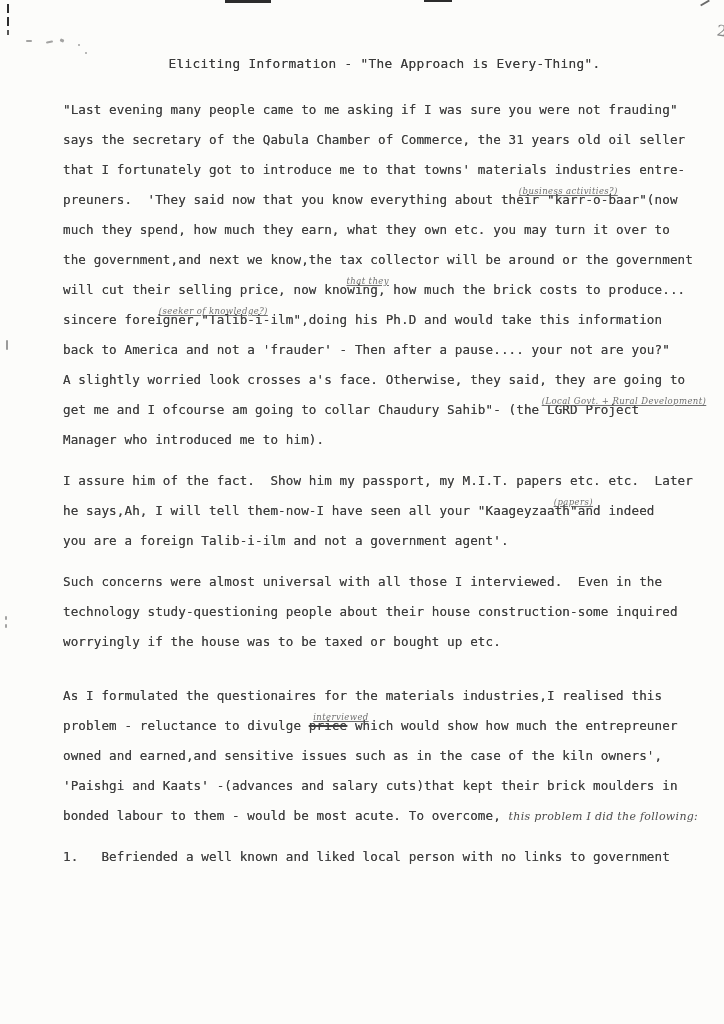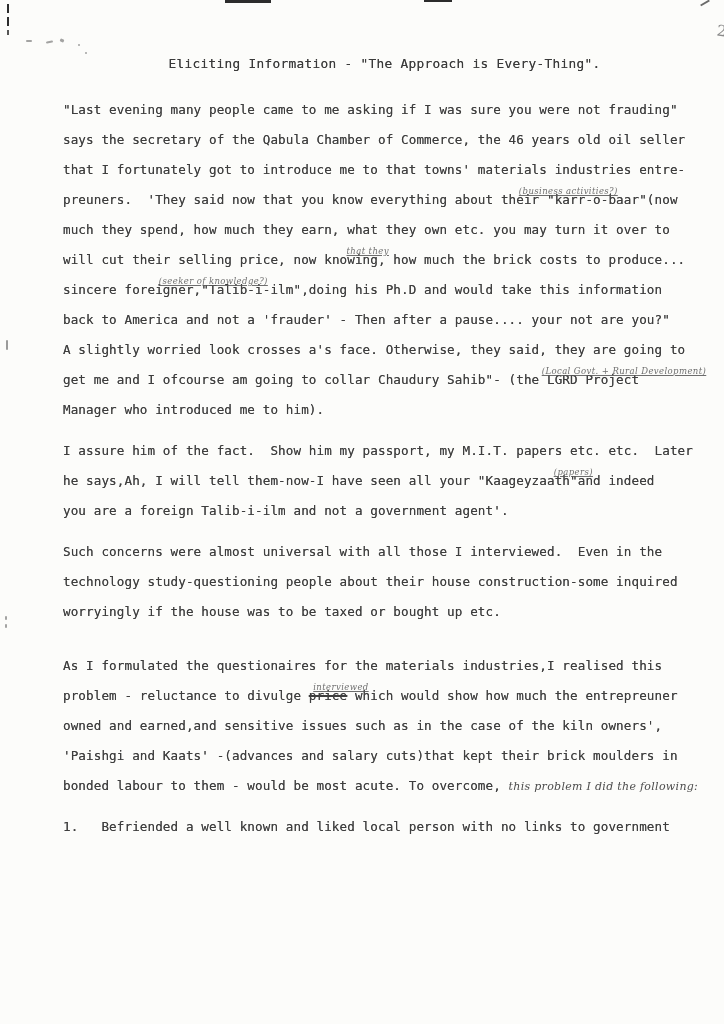--- a/index.html
+++ b/index.html
@@ -112,24 +112,25 @@
   <div class="smudge ltick2"></div>
   <div class="smudge ltick3"></div>
 
   <div class="page-number">2</div>
 
   <div class="text-body">
     <div class="title">Eliciting Information - "The Approach is Every-Thing".</div>
 
   <div class="block">
         <div class="line"><span class="t">"Last evening many people came to me asking if I was sure you were not frauding"</span></div>
-        <div class="line"><span class="t">says the secretary of the Qabula Chamber of Commerce, the 46 years old oil seller</span></div>
+        <div class="line"><span class="t">says the secretary of the Qabula Chamber of Commerce, the 31 years old oil seller</span></div>
         <div class="line"><span class="t">that I fortunately got to introduce me to that towns' materials industries entre-</span></div>
         <div class="line"><span class="t">preuners.  'They said now that you know everything about their "karr-o-baar"</span><span class="annot-anchor"><span class="annot" style="left: -128px;">(business activities?)</span></span><span class="t">(now</span></div>
         <div class="line"><span class="t">much they spend, how much they earn, what they own etc. you may turn it over to</span></div>
+        <div class="line"><span class="t">the government,and next we know,the tax collector will be around or the government</span></div>
         <div class="line"><span class="t">will cut their selling price, now</span><span class="annot-anchor"><span class="annot" style="left: -14px; margin-left: 44px;">that they</span></span><span class="t"> knowing, how much the brick costs to produce...</span></div>
         <div class="line"><span class="t">sincere foreigner,"Talib-i-ilm",</span><span class="annot-anchor"><span class="annot" style="left: -150px;">(seeker of knowledge?)</span></span><span class="t">doing his Ph.D and would take this information</span></div>
         <div class="line"><span class="t">back to America and not a 'frauder' - Then after a pause.... your not are you?"</span></div>
         <div class="line"><span class="t">A slightly worried look crosses a's face. Otherwise, they said, they are going to</span></div>
         <div class="line"><span class="t">get me and I ofcourse am going to collar Chaudury Sahib"- (the LGRD</span><span class="annot-anchor"><span class="annot" style="left: -36px;">(Local Govt. + Rural Development)</span></span><span class="t"> Project</span></div>
         <div class="line"><span class="t">Manager who introduced me to him).</span></div>
       </div>
       <div class="block">
         <div class="line"><span class="t">I assure him of the fact.  Show him my passport, my M.I.T. papers etc. etc.  Later</span></div>
         <div class="line"><span class="t">he says,Ah, I will tell them-now-I have seen all your "Kaageyzaath"</span><span class="annot-anchor"><span class="annot" style="left: -24px;">(papers)</span></span><span class="t">and indeed</span></div>

